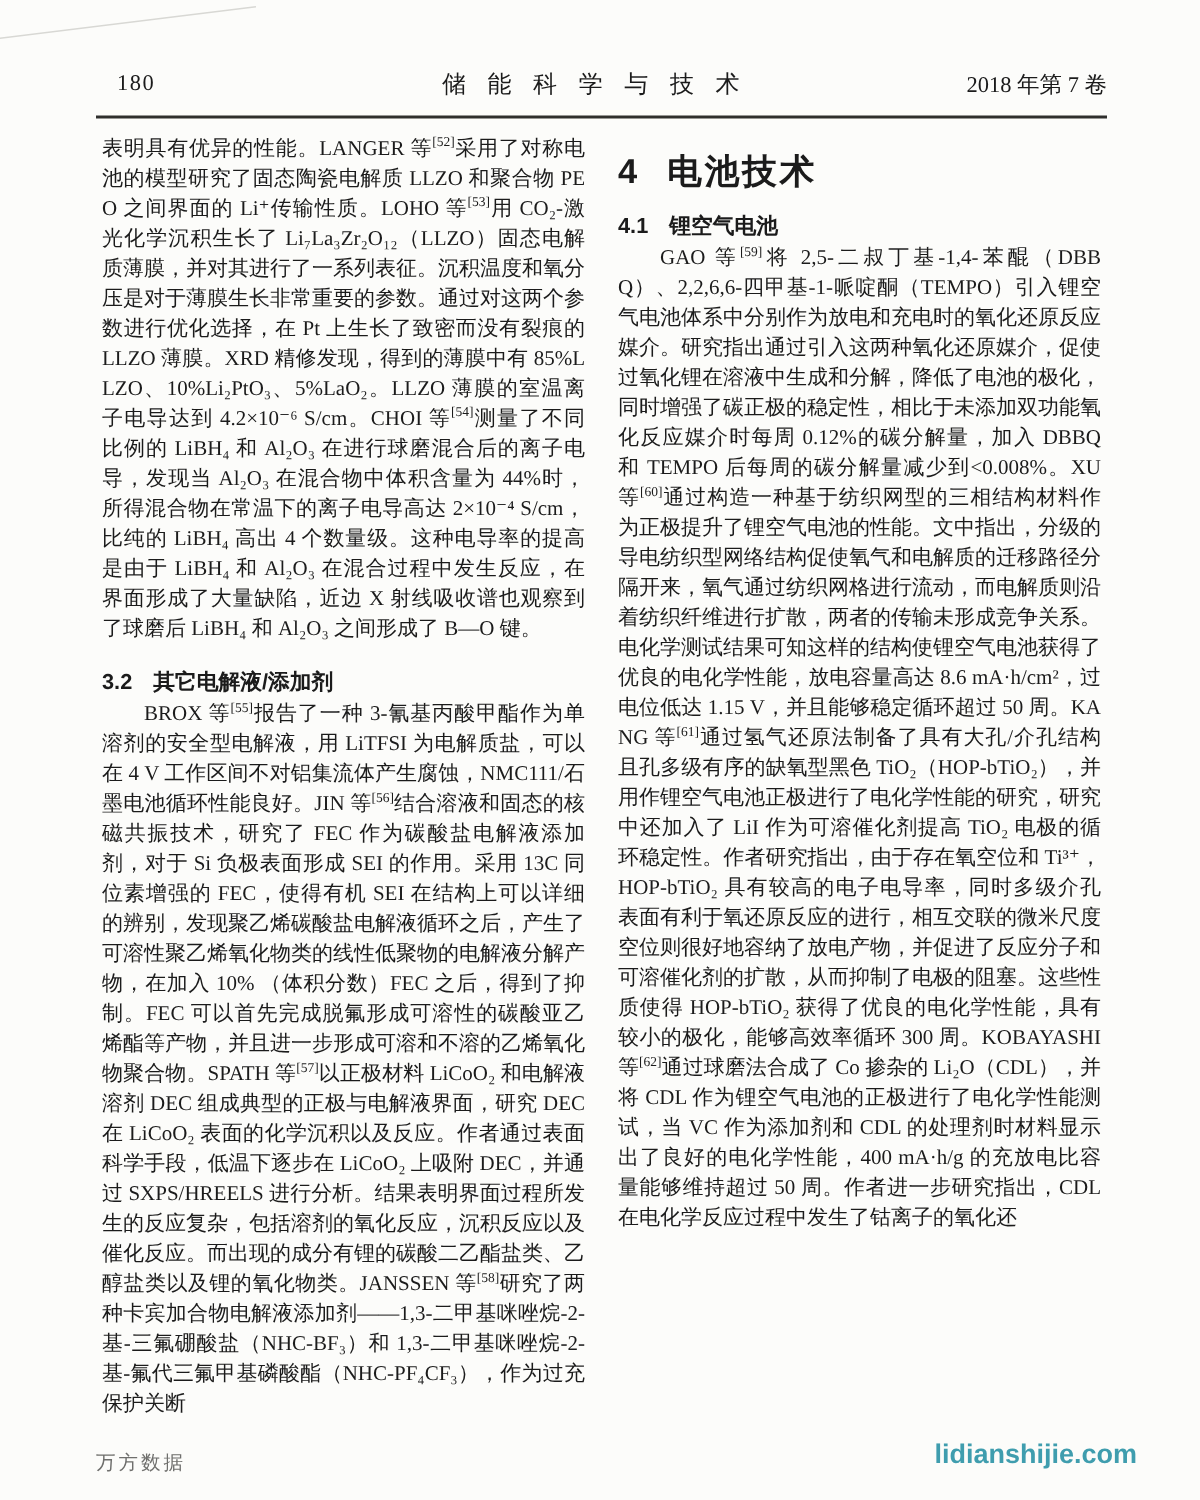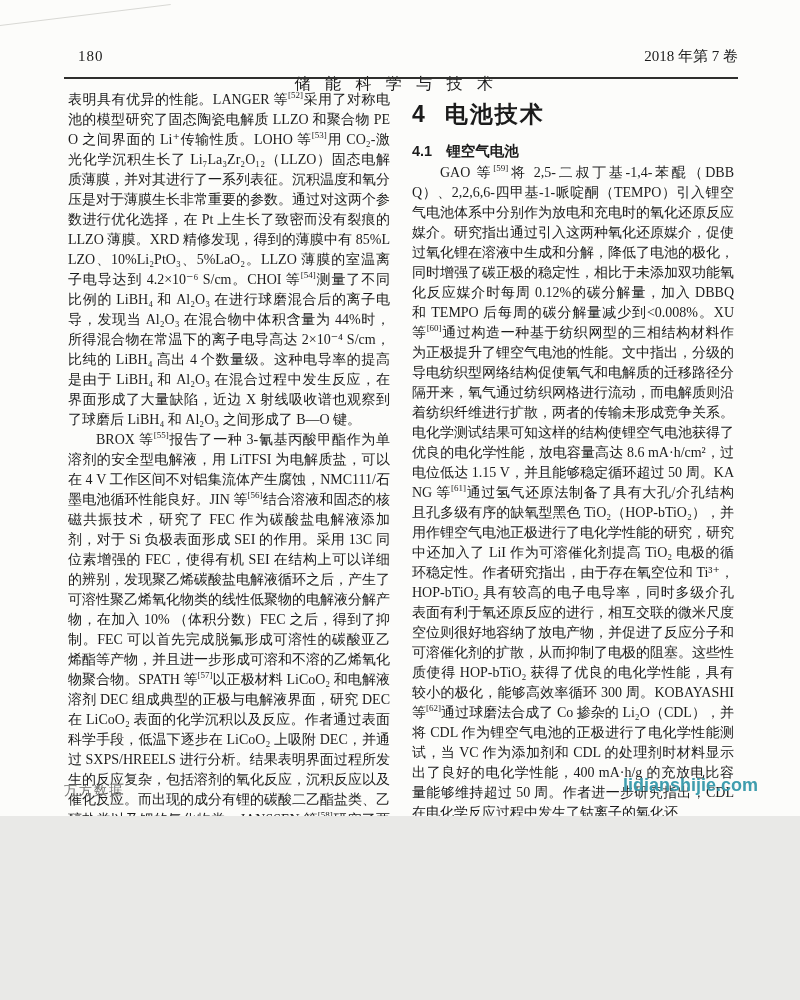--- a/index.html
+++ b/index.html
@@ -3,38 +3,38 @@
 <meta charset="utf-8">
 <style>
   html,body{margin:0;padding:0;}
   body{
     width:800px;height:1000px;
     background:#e9e9e7;
     font-family:"Liberation Serif","DejaVu Serif",serif;
   }
   .page{
     position:relative;
-    width:800px;height:816px;
+    width:800px;height:1000px;
     background:#fcfcfa;
     color:#1b1b1b;
     overflow:hidden;
     box-sizing:border-box;
   }
   .scan-artifact{
     position:absolute;left:-8px;top:26px;width:180px;height:1px;
     background:#d8d8d4;transform:rotate(-7deg);transform-origin:left center;
   }
   .header{
     position:absolute;left:64px;right:62px;top:46px;height:22px;
     font-size:15px;
   }
   .page-number{position:absolute;left:14px;top:2px;letter-spacing:1px;}
   .journal-title{
     position:absolute;left:0;right:0;top:0;text-align:center;
-    letter-spacing:0.9em;font-size:16px;margin-top:28px;
+    letter-spacing:0.9em;font-size:16px;
   }
   .volume-info{position:absolute;right:0;top:1px;}
   .header-rule{
     position:absolute;left:64px;right:62px;top:77px;height:2px;
     background:#2f2f2d;
   }
   .columns{
     position:absolute;top:90px;left:68px;width:670px;height:872px;
     overflow:hidden;
   }
@@ -88,20 +88,23 @@
     <span class="page-number">180</span>
     <span class="journal-title">储能科学与技术</span>
     <span class="volume-info">2018 年第 7 卷</span>
   </div>
   <div class="header-rule"></div>
 
   <div class="columns">
 
     <div class="col col-left">
       <p class="body">表明具有优异的性能。LANGER 等<sup>[52]</sup>采用了对称电池的模型研究了固态陶瓷电解质 LLZO 和聚合物 PEO 之间界面的 Li⁺传输性质。LOHO 等<sup>[53]</sup>用 CO₂-激光化学沉积生长了 Li₇La₃Zr₂O₁₂（LLZO）固态电解质薄膜，并对其进行了一系列表征。沉积温度和氧分压是对于薄膜生长非常重要的参数。通过对这两个参数进行优化选择，在 Pt 上生长了致密而没有裂痕的 LLZO 薄膜。XRD 精修发现，得到的薄膜中有 85%LLZO、10%Li₂PtO₃、5%LaO₂。LLZO 薄膜的室温离子电导达到 4.2×10⁻⁶ S/cm。CHOI 等<sup>[54]</sup>测量了不同比例的 LiBH₄ 和 Al₂O₃ 在进行球磨混合后的离子电导，发现当 Al₂O₃ 在混合物中体积含量为 44%时，所得混合物在常温下的离子电导高达 2×10⁻⁴ S/cm，比纯的 LiBH₄ 高出 4 个数量级。这种电导率的提高是由于 LiBH₄ 和 Al₂O₃ 在混合过程中发生反应，在界面形成了大量缺陷，近边 X 射线吸收谱也观察到了球磨后 LiBH₄ 和 Al₂O₃ 之间形成了 B—O 键。</p>
+      <h3 class="sub-heading">
+        <span class="h-num">3.2</span><span>其它电解液/添加剂</span>
+      </h3>
       <p class="body indent">BROX 等<sup>[55]</sup>报告了一种 3-氰基丙酸甲酯作为单溶剂的安全型电解液，用 LiTFSI 为电解质盐，可以在 4 V 工作区间不对铝集流体产生腐蚀，NMC111/石墨电池循环性能良好。JIN 等<sup>[56]</sup>结合溶液和固态的核磁共振技术，研究了 FEC 作为碳酸盐电解液添加剂，对于 Si 负极表面形成 SEI 的作用。采用 13C 同位素增强的 FEC，使得有机 SEI 在结构上可以详细的辨别，发现聚乙烯碳酸盐电解液循环之后，产生了可溶性聚乙烯氧化物类的线性低聚物的电解液分解产物，在加入 10% （体积分数）FEC 之后，得到了抑制。FEC 可以首先完成脱氟形成可溶性的碳酸亚乙烯酯等产物，并且进一步形成可溶和不溶的乙烯氧化物聚合物。SPATH 等<sup>[57]</sup>以正极材料 LiCoO₂ 和电解液溶剂 DEC 组成典型的正极与电解液界面，研究 DEC 在 LiCoO₂ 表面的化学沉积以及反应。作者通过表面科学手段，低温下逐步在 LiCoO₂ 上吸附 DEC，并通过 SXPS/HREELS 进行分析。结果表明界面过程所发生的反应复杂，包括溶剂的氧化反应，沉积反应以及催化反应。而出现的成分有锂的碳酸二乙酯盐类、乙醇盐类以及锂的氧化物类。JANSSEN 等<sup>[58]</sup>研究了两种卡宾加合物电解液添加剂——1,3-二甲基咪唑烷-2-基-三氟硼酸盐（NHC-BF₃）和 1,3-二甲基咪唑烷-2-基-氟代三氟甲基磷酸酯（NHC-PF₄CF₃），作为过充保护关断</p>
     </div>
 
     <div class="col col-right">
       <h2 class="main-heading">
         <span class="h-num">4</span><span>电池技术</span>
       </h2>
       <h3 class="sub-heading">
         <span class="h-num">4.1</span><span>锂空气电池</span>
       </h3>

